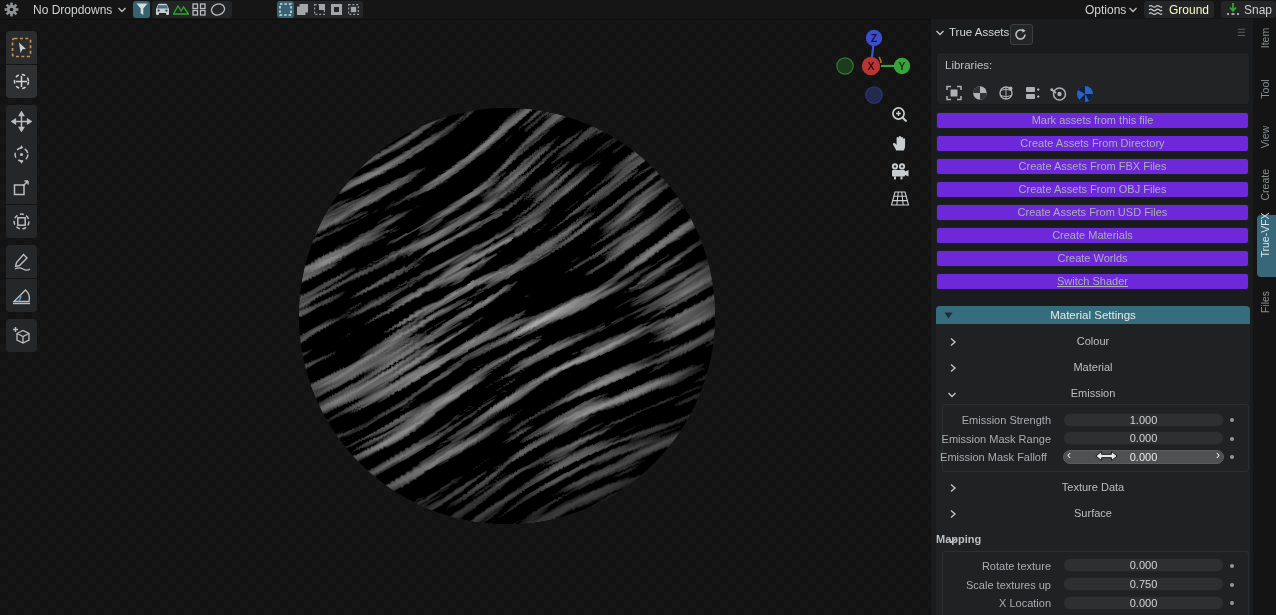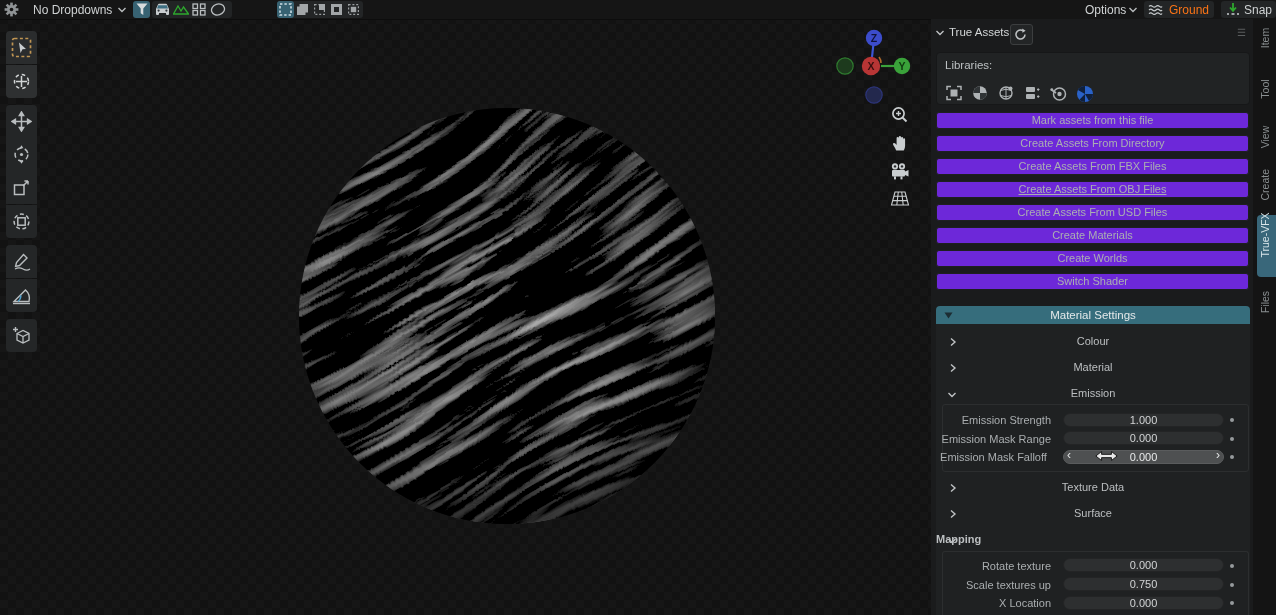--- a/index.html
+++ b/index.html
@@ -153,21 +153,21 @@
       <path d="M1.5 2 L5 5.5 L8.5 2" stroke="#b9bcbe" stroke-width="1.4" fill="none"></path>
     </svg>
     <div class="hbtn" style="left:1144px;width:70px;background:#232526;"></div>
     <svg class="abs" style="left:1148px;top:4px" width="15" height="11" viewBox="0 0 15 11">
       <g fill="none" stroke="#c9cdcf" stroke-width="1.2">
         <path d="M1 2.4 Q2.7 0.8 4.5 2.4 T8 2.4 T11.5 2.4 T14 2.4" transform="translate(0,0)"></path>
         <path d="M1 2.4 Q2.7 0.8 4.5 2.4 T8 2.4 T11.5 2.4 T14 2.4" transform="translate(0,3.6)"></path>
         <path d="M1 2.4 Q2.7 0.8 4.5 2.4 T8 2.4 T11.5 2.4 T14 2.4" transform="translate(0,7.2)"></path>
       </g>
     </svg>
-    <div class="abs" style="left:1169px;top:3px;color:#f97316;font-size:12px;">Ground</div>
+    <div class="abs" style="left:1169px;top:3px;color:#fef9c3;font-size:12px;">Ground</div>
     <div class="hbtn" style="left:1221px;width:55px;background:#232526;"></div>
     <svg class="abs" style="left:1226px;top:2px" width="14" height="15" viewBox="0 0 14 15">
       <path d="M7 1 V8 M4 5.5 L7 8.8 L10 5.5" stroke="#2ea82e" stroke-width="1.8" fill="none"></path>
       <path d="M1 12 H3 M5.5 12 H8.5 M11 12 H13" stroke="#c9cdcf" stroke-width="1.6"></path>
     </svg>
     <div class="abs" style="left:1244px;top:3px;color:#cfd2d3;font-size:12px;">Snap</div>
   </div>
 
   <div id="toolbar">
 
@@ -334,25 +334,25 @@
         <circle cx="9" cy="9" r="8" fill="#2a62c8"></circle>
         <path d="M9 9 L9 1 A8 8 0 0 0 2 5 Z" fill="#10203c"></path>
         <path d="M9 9 L17 9 A8 8 0 0 1 13 15.9 Z" fill="#10203c"></path>
         <path d="M9 9 L3.4 14.7 A8 8 0 0 0 9 17 Z" fill="#10203c"></path>
       </svg>
     </div>
 
     <div class="pbtn" style="top:92.5px;">Mark assets from this file</div>
     <div class="pbtn" style="top:115.5px;">Create Assets From Directory</div>
     <div class="pbtn" style="top:138.5px;">Create Assets From FBX Files</div>
-    <div class="pbtn" style="top:161.5px;text-decoration:underline;">Create Assets From OBJ Files</div>
+    <div class="pbtn" style="top:161.5px;">Create Assets From OBJ Files</div>
     <div class="pbtn" style="top:184.5px;">Create Assets From USD Files</div>
     <div class="pbtn" style="top:207.5px;">Create Materials</div>
     <div class="pbtn" style="top:230.5px;">Create Worlds</div>
-    <div class="pbtn" style="top:253.5px;">Switch Shader</div>
+    <div class="pbtn" style="top:253.5px;text-decoration:underline;">Switch Shader</div>
 
     <div class="abs" style="left:5px;top:287px;width:314px;height:18px;background:#366d7c;border-radius:4px 4px 0 0;">
       <svg style="position:absolute;left:8px;top:6px" width="9" height="7" viewBox="0 0 9 7">
         <path d="M0.5 0.5 H8.5 L4.5 6.5 Z" fill="#1c2d33"></path>
       </svg>
       <div style="position:absolute;left:0;top:2.5px;width:100%;text-align:center;color:#e4e9ea;font-size:11.5px;">Material Settings</div>
     </div>
 
     <div class="abs" style="left:5px;top:305px;width:314px;height:291px;background:#1f2122;">
 

